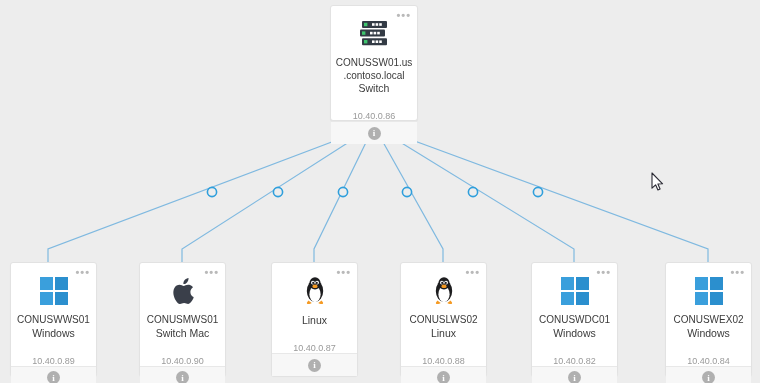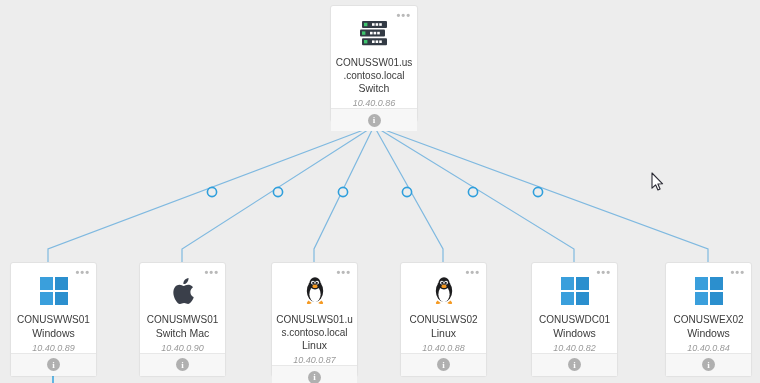--- a/index.html
+++ b/index.html
@@ -78,22 +78,21 @@
   .label-os {
     font-size: 10.5px;
     color: #3b3b3b;
     text-align: center;
     line-height: 13px;
   }
   .label-ip {
     font-size: 9px;
     color: #9a9a9a;
     text-align: center;
-    margin-top: 3px;
-    font-style: italic;
+    margin-top: 16px;
   }
   .node-footer {
     height: 22px;
     flex: 0 0 22px;
     background: #f7f7f7;
     border-top: 1px solid #e8e8e8;
     display: flex;
     align-items: center;
     justify-content: center;
   }
@@ -249,21 +248,20 @@
           <ellipse cx="13" cy="7.4" rx="5.6" ry="6.2" fill="#1d1d1f"></ellipse>
           <circle cx="10.9" cy="6.6" r="1.9" fill="#ffffff"></circle>
           <circle cx="15.1" cy="6.6" r="1.9" fill="#ffffff"></circle>
           <circle cx="11.2" cy="6.9" r="1.05" fill="#1d1d1f"></circle>
           <circle cx="14.8" cy="6.9" r="1.05" fill="#1d1d1f"></circle>
           <path d="M13 8.6c1.5 0 2.6 1 2.6 1.9 0 .9-1.2 1.6-2.6 1.6s-2.6-.7-2.6-1.6c0-.9 1.1-1.9 2.6-1.9z" fill="#f59a23"></path>
           <path d="M6.4 24.6c-.9 1.4-2.1 2.4-1.3 3.1.9.8 3.3.3 4.6-.7z" fill="#f59a23"></path>
           <path d="M19.6 24.6c.9 1.4 2.1 2.4 1.3 3.1-.9.8-3.3.3-4.6-.7z" fill="#f59a23"></path>
         </svg>
       </div>
-      <div class="label-host">CONUSLWS01.us.contoso.local</div>
       <div class="label-os">Linux</div>
       <div class="label-ip">10.40.0.87</div>
     </div>
     <div class="node-footer">
       <div class="info-icon">i</div>
     </div>
   </div>
 
   <div class="node" style="left:400px; top:262px; width:87px; height:114px;">
     <div class="node-body">

